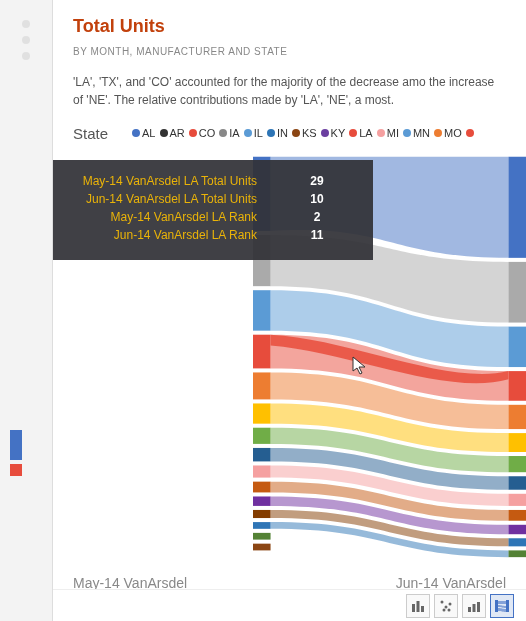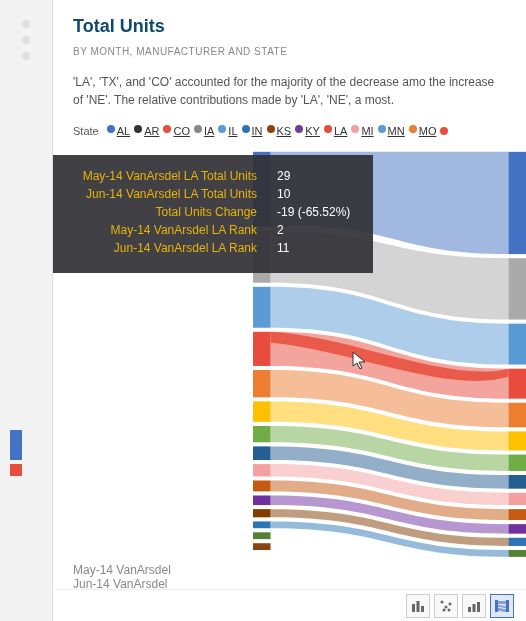--- a/index.html
+++ b/index.html
@@ -76,21 +76,21 @@
     }
 
     .chart-header {
       padding: 16px 20px 8px 20px;
       border-bottom: none;
     }
 
     .chart-title {
       font-size: 18px;
       font-weight: 600;
-      color: #0c4a6e;
+      color: #c2410c;
       line-height: 1.2;
     }
 
     .chart-subtitle {
       font-size: 10px;
       color: #888;
       letter-spacing: 0.5px;
       text-transform: uppercase;
       margin-top: 8px;
     }
@@ -107,32 +107,31 @@
       padding: 4px 20px 8px 20px;
       display: flex;
       flex-wrap: wrap;
       align-items: center;
       gap: 4px;
       font-size: 11px;
       color: #333;
     }
 
     .legend-label {
-      font-size: 11px;
+      font-size: 15px;
       color: #555;
-      margin-right: 4px;
+      margin-right: 20px;
     }
 
     .legend-item {
       display: flex;
-      align-items: flex-start;
+      align-items: center;
       gap: 2px;
       font-size: 11px;
       color: #333;
-      text-decoration: underline;
     }
 
     .legend-dot {
       width: 8px;
       height: 8px;
       border-radius: 50%;
       display: inline-block;
     }
 
     
@@ -163,23 +162,24 @@
     }
 
     .tooltip-label {
       color: #eab308;
       text-align: right;
       flex: 1;
     }
 
     .tooltip-value {
       color: #fff;
-      font-weight: 400;
+      font-weight: 700;
       white-space: nowrap;
       min-width: 80px;
+      text-align: center;
     }
 
     .tooltip-value.negative {
       color: #fff;
     }
 
     
     .sankey-container {
       position: absolute;
       right: 0;
@@ -190,23 +190,22 @@
 
     
     .axis-labels {
       position: absolute;
       bottom: 30px;
       left: 0;
       right: 0;
       display: flex;
       justify-content: space-between;
       padding: 0 20px;
-      font-size: 12px;
+      font-size: 14px;
       color: #888;
-      flex-direction: column;
     }
 
     
     .bottom-toolbar {
       position: absolute;
       bottom: 0;
       right: 0;
       left: 0;
       height: 32px;
       display: flex;
@@ -331,24 +330,20 @@
     <div class="chart-area">
 
       <div class="tooltip-box">
         <div class="tooltip-row">
           <span class="tooltip-label">May-14 VanArsdel LA Total Units</span>
           <span class="tooltip-value">29</span>
         </div>
         <div class="tooltip-row">
           <span class="tooltip-label">Jun-14 VanArsdel LA Total Units</span>
           <span class="tooltip-value">10</span>
-        </div>
-        <div class="tooltip-row">
-          <span class="tooltip-label">Total Units Change</span>
-          <span class="tooltip-value negative">-19 (-65.52%)</span>
         </div>
         <div class="tooltip-row">
           <span class="tooltip-label">May-14 VanArsdel LA Rank</span>
           <span class="tooltip-value">2</span>
         </div>
         <div class="tooltip-row">
           <span class="tooltip-label">Jun-14 VanArsdel LA Rank</span>
           <span class="tooltip-value">11</span>
         </div>
       </div>

